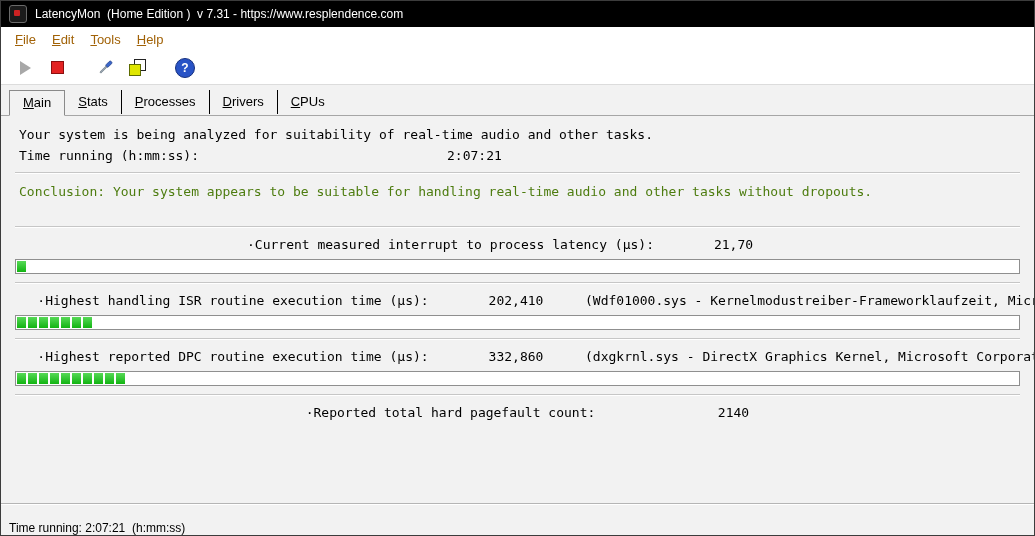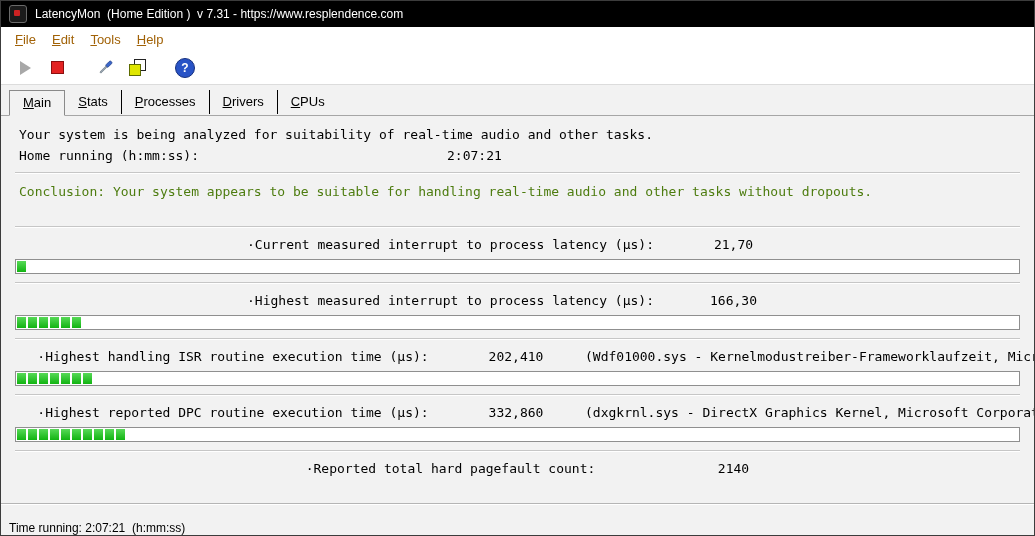--- a/index.html
+++ b/index.html
@@ -97,45 +97,33 @@
   <div class="tabstrip">
     <div class="tab selected"><span class="acc">M</span><span>ain</span></div>
     <div class="tab plain"><span class="acc">S</span><span>tats</span></div>
     <div class="tab plain"><span class="acc">P</span><span>rocesses</span></div>
     <div class="tab plain"><span class="acc">D</span><span>rivers</span></div>
     <div class="tab plain"><span class="acc">C</span><span>PUs</span></div>
   </div>
 
   <div class="content">
     <div class="row">Your system is being analyzed for suitability of real-time audio and other tasks.</div>
-    <div class="row"><span class="lbl">Home running (h:mm:ss):</span><span class="val">2:07:21</span></div>
+    <div class="row"><span class="lbl">Time running (h:mm:ss):</span><span class="val">2:07:21</span></div>
     <div class="hr"></div>
     <div class="row conclusion">Conclusion: Your system appears to be suitable for handling real-time audio and other tasks without dropouts.</div>
     <div class="hr"></div>
 
     <div class="metric">
       <div class="mrow"><span class="lbl">·Current measured interrupt to process latency (µs):</span><span class="val">21,70</span><span class="extra"></span></div>
       <div class="bar">
           <span class="seg"></span>
         </div>
       <div class="hr"></div>
     </div>
 
-    <div class="metric">
-      <div class="mrow"><span class="lbl">·Highest measured interrupt to process latency (µs):</span><span class="val">166,30</span><span class="extra"></span></div>
-      <div class="bar">
-          <span class="seg"></span>
-          <span class="seg"></span>
-          <span class="seg"></span>
-          <span class="seg"></span>
-          <span class="seg"></span>
-          <span class="seg"></span>
-        </div>
-      <div class="hr"></div>
-    </div>
 
     <div class="metric">
       <div class="mrow"><span class="lbl">·Highest handling ISR routine execution time (µs):</span><span class="val">202,410</span><span class="extra">(Wdf01000.sys - Kernelmodustreiber-Frameworklaufzeit, Microsoft Corporation)</span></div>
       <div class="bar">
           <span class="seg"></span>
           <span class="seg"></span>
           <span class="seg"></span>
           <span class="seg"></span>
           <span class="seg"></span>
           <span class="seg"></span>

